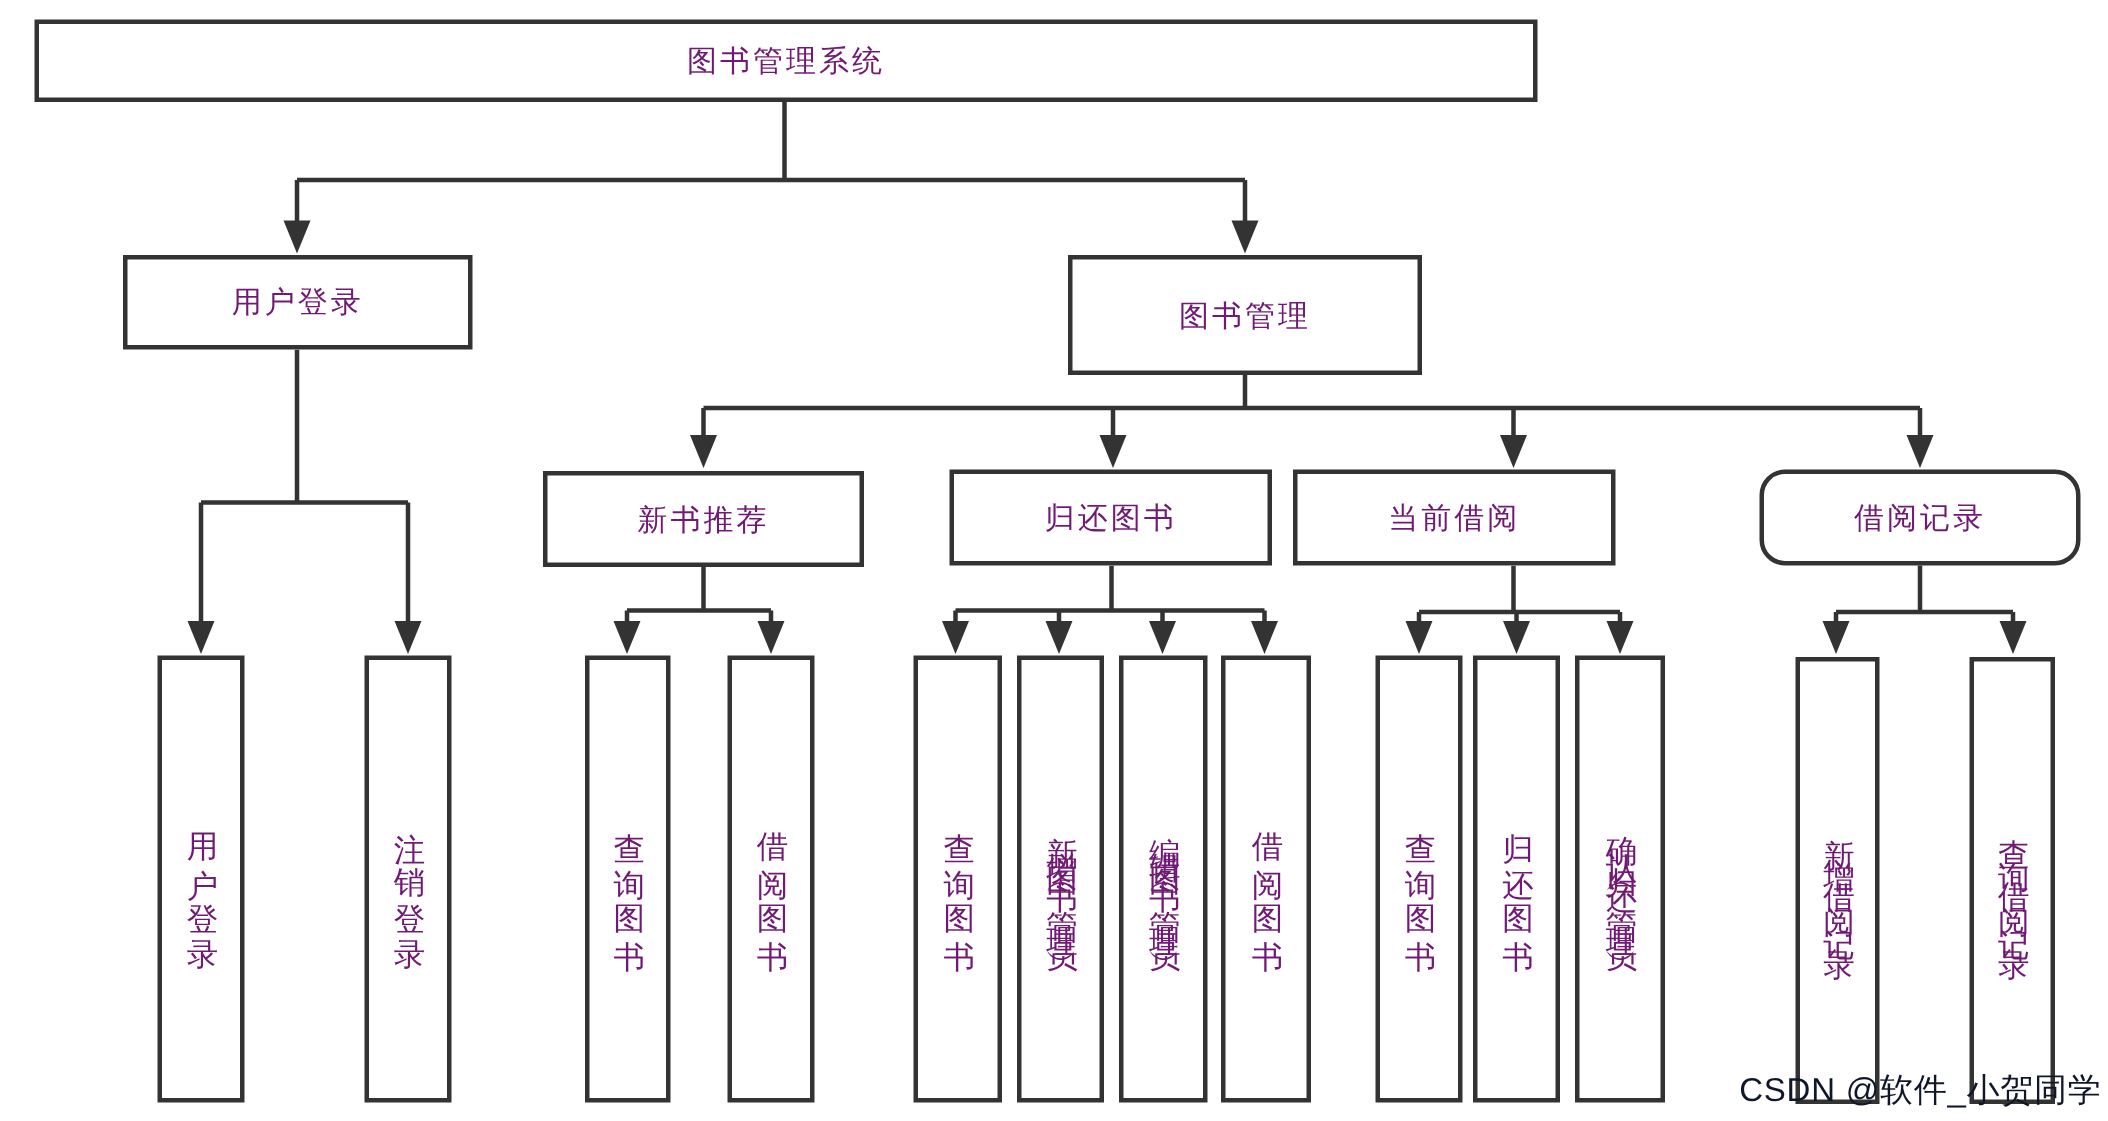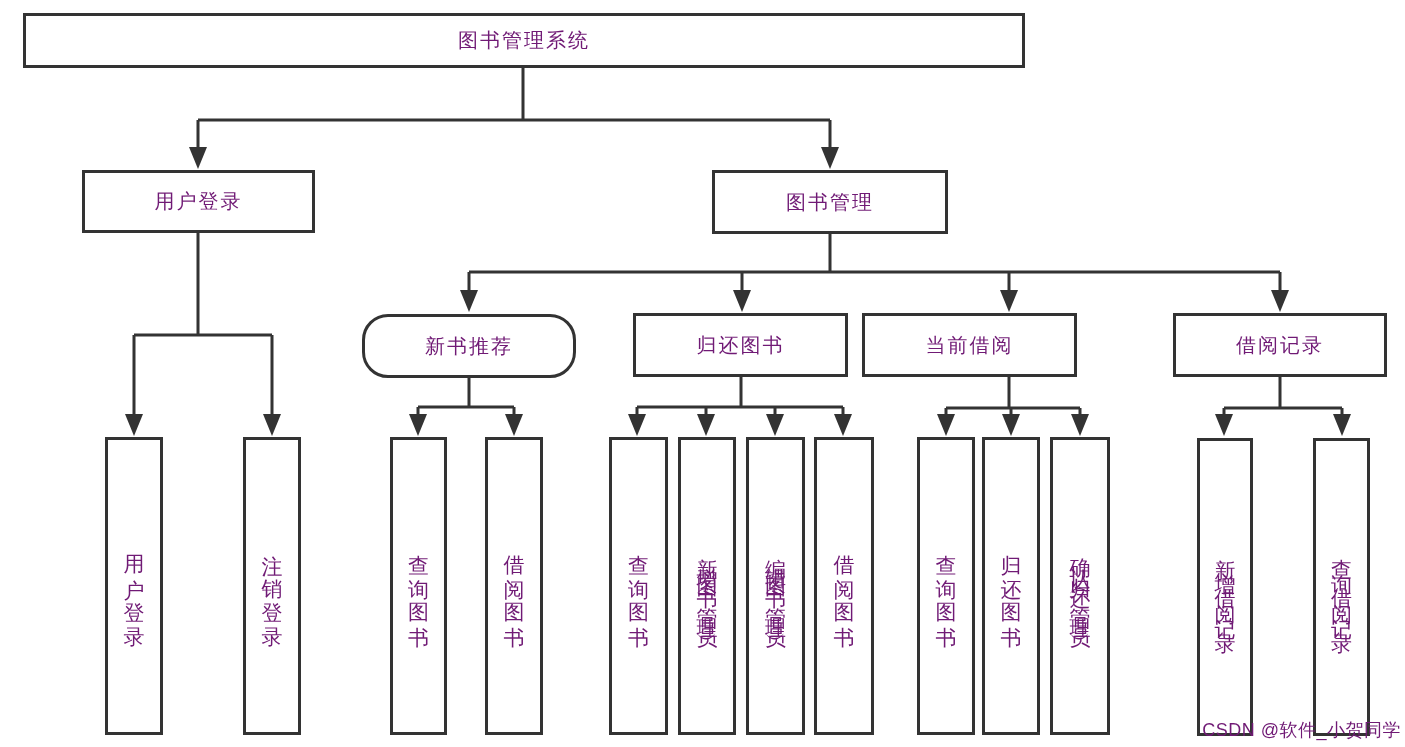--- a/index.html
+++ b/index.html
@@ -37,22 +37,22 @@
     text-orientation: mixed;
     font-size: 21px;
     letter-spacing: 24px;
     white-space: nowrap;
   }
   .watermark {
     position: absolute;
     right: 4px;
     bottom: 5px;
     z-index: 5;
-    color: #701a75;
-    font-size: 18px;
+    color: #0f172a;
+    font-size: 22px;
     letter-spacing: 0.5px;
     text-align: center;
   }
 </style>
 </head>
 <body>
 
 <div id="stage">
 
   <svg class="connectors" width="1405" height="747" viewBox="0 0 1405 747">
@@ -86,34 +86,34 @@
     </g>
   </svg>
 
   <div class="node hbox" style="left:23px; top:13px; width:1002px; height:55px;">
     <span>图书管理系统</span>
   </div>
 
   <div class="node hbox" style="left:82px; top:170px; width:233px; height:63px;">
     <span>用户登录</span>
   </div>
-  <div class="node hbox" style="left:712px; top:170px; width:236px; height:64px;">
+  <div class="node hbox" style="left:712px; top:170px; width:236px; height:80px;">
     <span>图书管理</span>
   </div>
 
-  <div class="node hbox" style="left:362px; top:314px; width:214px; height:64px;border-radius:26px;">
+  <div class="node hbox" style="left:362px; top:314px; width:214px; height:64px;">
     <span>新书推荐</span>
   </div>
   <div class="node hbox" style="left:633px; top:313px; width:215px; height:64px;">
     <span>归还图书</span>
   </div>
   <div class="node hbox" style="left:862px; top:313px; width:215px; height:64px;">
     <span>当前借阅</span>
   </div>
-  <div class="node hbox" style="left:1173px; top:313px; width:214px; height:64px;">
+  <div class="node hbox" style="left:1173px; top:313px; width:214px; height:64px;border-radius:17px;">
     <span>借阅记录</span>
   </div>
 
   <div class="node vbox" style="left:105px; top:437px; width:58px; height:298px;">
     <span style="letter-spacing: 24px;">用户登录</span>
   </div>
   <div class="node vbox" style="left:243px; top:437px; width:58px; height:298px;">
     <span style="letter-spacing: 24px;">注销登录</span>
   </div>
 

